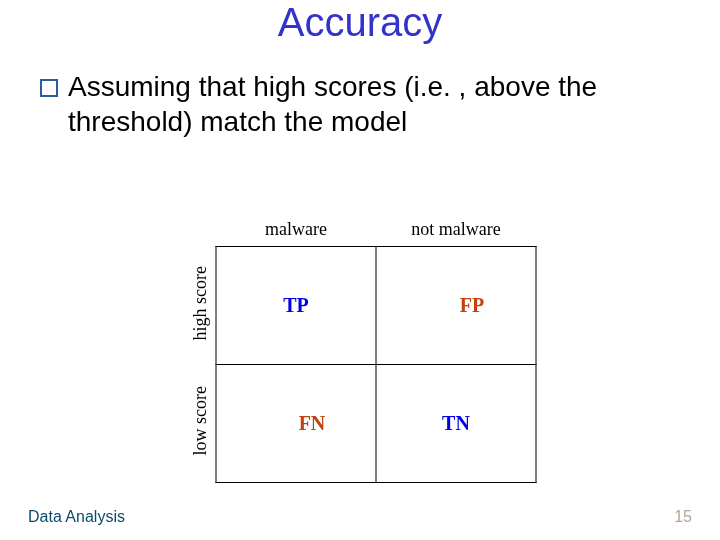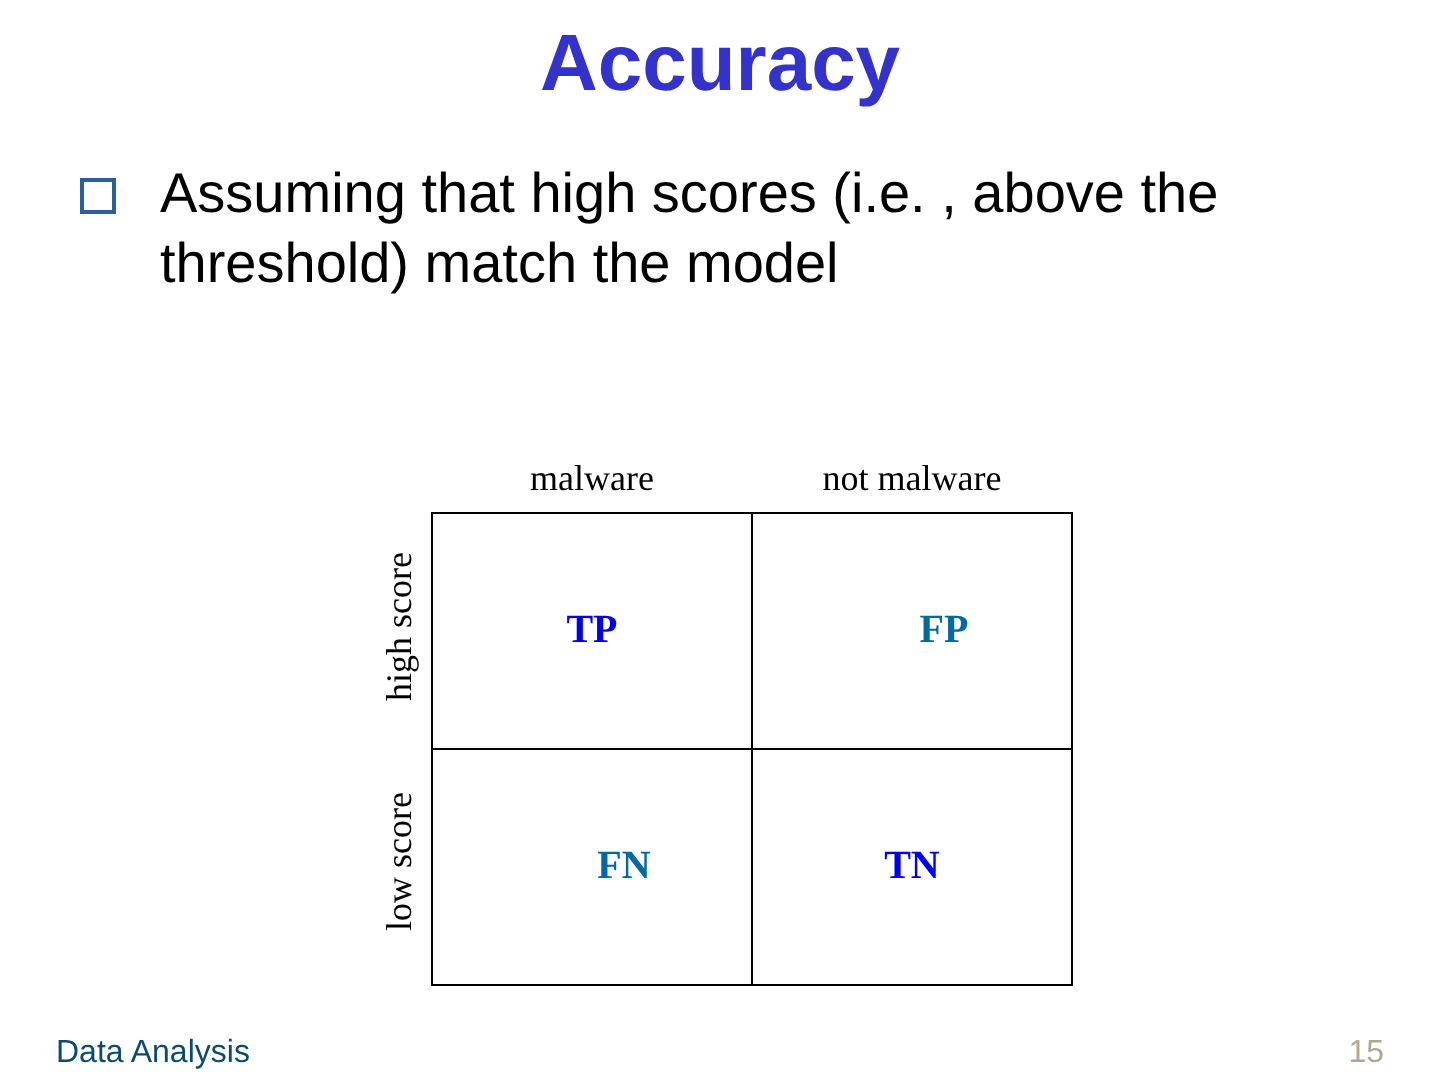--- a/index.html
+++ b/index.html
@@ -15,28 +15,26 @@
   .slide {
     width: 720px;
     height: 540px;
     position: relative;
     box-sizing: border-box;
   }
   .title {
     text-align: center;
     font-size: 40px;
     color: #3333cc;
-    margin-top: 10px;
-    font-weight: bold;
+    font-weight: normal;
   }
   .bullet-row {
     display: flex;
     align-items: flex-start;
     margin: 24px 40px 0 40px;
-    gap: 12px;
   }
   .bullet-box {
     width: 14px;
     height: 14px;
     border: 2px solid #2a6099;
     margin-top: 10px;
     margin-right: 10px;
     flex-shrink: 0;
   }
   .bullet-text {
@@ -80,21 +78,21 @@
   .cell {
     border: 1px solid #000;
     width: 125px;
     height: 115px;
     font-weight: bold;
     font-size: 20px;
     font-family: "Times New Roman", Times, serif;
     margin-left: 29px;
   }
   .blue { color: #0000ee; }
-  .red  { color: #0369a1; padding-left: 33px; }
+  .red  { color: #c2410c; padding-left: 33px; }
   .footer-left {
     position: absolute;
     left: 28px;
     bottom: 14px;
     font-size: 16px;
     color: #0c4a6e;
   }
   .footer-right {
     position: absolute;
     right: 28px;

